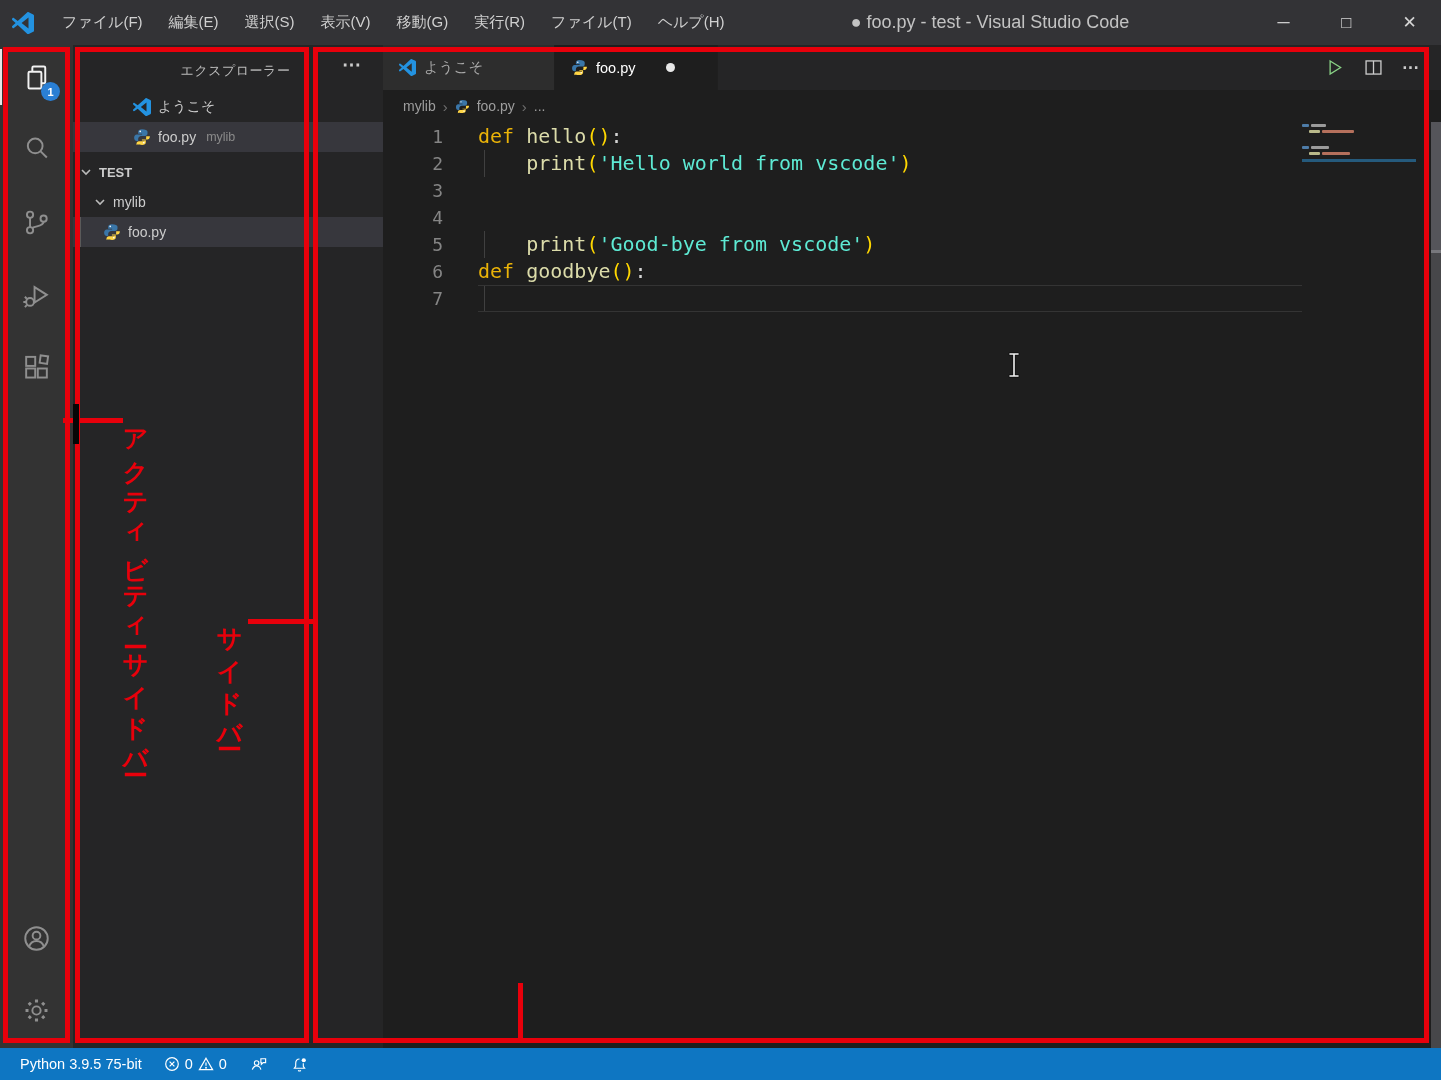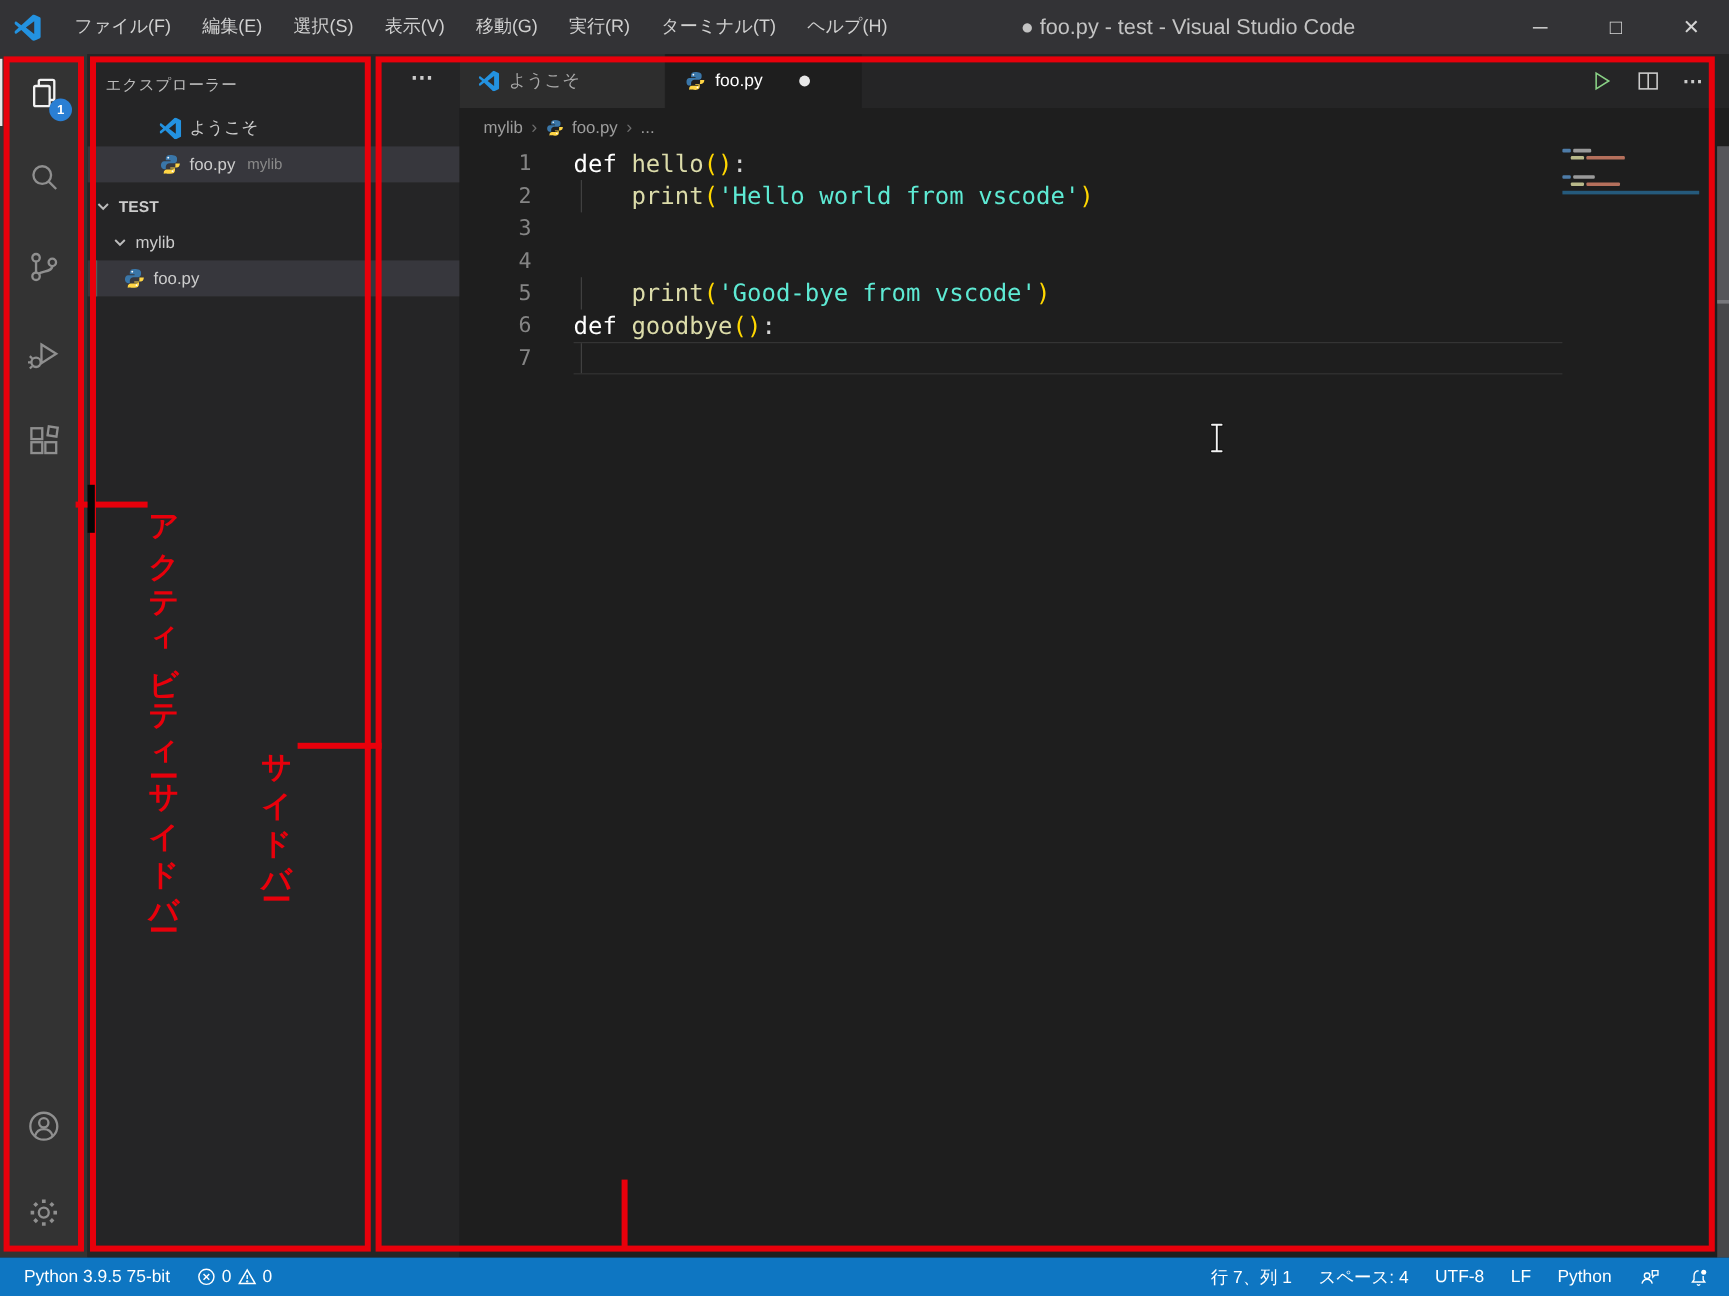--- a/index.html
+++ b/index.html
@@ -25,21 +25,21 @@
     display:flex; align-items:center; justify-content:center; }
   .ab-item svg { width:31px; height:31px; stroke:#8f8f8f; fill:none; stroke-width:1.5; }
   .ab-item.active svg { stroke:#f2f2f2; }
   .ab-item.active { border-left:2px solid #e7e7e7; }
   .ab-badge { position:absolute; right:13px; bottom:4px; min-width:19px; height:19px;
     border-radius:50%; background:#2a7fd4; color:#fff; font-size:11px; font-weight:bold;
     display:flex; align-items:center; justify-content:center; }
 
   
   .sidebar { position:absolute; left:73px; top:45px; width:310px; height:1003px;
-    background:#252526; color:#cccccc; }
+    background:#252526; color:#cccccc;text-align:center; }
   .sb-title { height:47px; padding:17px 0 0 15px; font-size:13px; color:#bbbbbb; letter-spacing:.5px; }
   .sb-more { position:absolute; right:20px; top:8px; font-size:19px; letter-spacing:2px;
     color:#cccccc; font-weight:bold; }
   .section-head { height:30px; display:flex; align-items:center; padding-left:6px;
     font-size:12px; font-weight:bold; color:#c5c5c5; }
   .chev { width:14px; height:14px; margin-right:6px; flex:0 0 auto; }
   .chev svg { width:14px; height:14px; stroke:#bbbbbb; fill:none; stroke-width:1.6; }
   .badge-pill { margin-left:auto; margin-right:82px; background:#4d4d55; color:#ffffff;
     font-size:12px; font-weight:normal; padding:3px 9px; border-radius:4px; }
   .oe-row { height:30px; display:flex; align-items:center; padding-left:35px; font-size:14px; }
@@ -77,21 +77,21 @@
 
   .code-wrap { position:absolute; left:0; top:77px; right:0; bottom:0; }
   .gutter { position:absolute; left:0; top:1px; width:60px; }
   .line-number { height:27px; line-height:27px; text-align:right; color:#858585;
     font-family:"DejaVu Sans Mono", monospace; font-size:18px; }
   .code-lines { position:absolute; left:95px; top:1px; right:139px; }
   .code-line { position:relative; height:27px; line-height:27px; white-space:pre;
     font-family:"DejaVu Sans Mono", monospace; font-size:20px; color:#d4d4d4; }
   .code-line.current { border-top:1px solid #343434; border-bottom:1px solid #343434; }
   .indent-guide { position:absolute; left:6px; top:0; bottom:0; width:1px; background:#404040; }
-  .tok-kw { color:#ffffff;text-align:center; } .tok-fn { color:#dcdcaa; } .tok-st { color:#5eead4; }
+  .tok-kw { color:#eab308;text-align:center; } .tok-fn { color:#dcdcaa; } .tok-st { color:#5eead4; }
   .tok-br { color:#ffd700; } .tok-tx { color:#d4d4d4; }
 
   .minimap { position:absolute; right:25px; top:79px; width:114px; height:48px; }
   .mm-seg { position:absolute; height:3px; border-radius:1px; }
   .mm-line { position:absolute; left:0; right:0; height:3px; background:#255a7c; }
   .scroll-strip { position:absolute; right:0; top:77px; width:10px; height:926px; background:#47474a; }
   .scroll-strip .top-seg { position:absolute; left:0; right:0; top:0; height:130px; background:#55555a; }
   .scroll-strip .seg-line { position:absolute; left:0; right:0; top:128px; height:3px; background:#77777c; }
 
   
@@ -122,21 +122,21 @@
     <svg class="vslogo" viewBox="0 0 100 100">
       <path fill="#2392e0" d="M96.5 10.8 75.9 0.9c-2.4-1.2-5.3-0.7-7.2 1.2L26.1 40.9 8.4 27.5c-1.7-1.3-4-1.2-5.5 0.3L1.1 29.6c-1.5 1.9-1.5 4.9 0 6.7L16.4 50 1.1 63.7c-1.5 1.8-1.5 4.8 0 6.7l1.8 1.8c1.5 1.5 3.8 1.6 5.5 0.3l17.7-13.4 42.6 39.8c1.9 1.9 4.8 2.4 7.2 1.2l20.6-9.9c2.1-1 3.5-3.2 3.5-5.5V16.3c0-2.3-1.4-4.5-3.5-5.5zM75 74.5 43.5 50 75 25.5z"></path>
     </svg>
     <div class="menubar">
         <span class="menu-item">ファイル(F)</span>
         <span class="menu-item">編集(E)</span>
         <span class="menu-item">選択(S)</span>
         <span class="menu-item">表示(V)</span>
         <span class="menu-item">移動(G)</span>
         <span class="menu-item">実行(R)</span>
-        <span class="menu-item">ターミナル(T)</span>
+        <span class="menu-item">ファイル(T)</span>
         <span class="menu-item">ヘルプ(H)</span>
       </div>
     <div class="window-title">● foo.py - test - Visual Studio Code</div>
     <div class="window-controls">
       <div class="wc">─</div>
       <div class="wc">□</div>
       <div class="wc">✕</div>
     </div>
   </div>
 
@@ -332,27 +332,20 @@
           <path d="M5.6 5.6l4.8 4.8M10.4 5.6l-4.8 4.8"></path>
         </svg>
       <span>0</span>
       <svg viewBox="0 0 16 16">
           <path d="M8 2.2 14.6 13.6H1.4z"></path>
           <line x1="8" y1="6.5" x2="8" y2="9.8"></line>
           <circle cx="8" cy="11.8" r="0.4"></circle>
         </svg>
       <span>0</span>
     </div>
-    <div class="sb-right" id="status-right">
-        <div class="sb-item">行 7、列 1</div>
-        <div class="sb-item">スペース: 4</div>
-        <div class="sb-item">UTF-8</div>
-        <div class="sb-item">LF</div>
-        <div class="sb-item">Python</div>
-      </div>
     <div class="sb-item">
       <svg viewBox="0 0 20 20" style="width:19px;height:19px">
           <circle cx="8" cy="8.5" r="2.4"></circle>
           <path d="M3.5 15.5c.6-2.6 2.3-3.9 4.5-3.9s3.9 1.3 4.5 3.9"></path>
           <path d="M12.5 4h5v4h-2.6L13 9.8V8h-.5z"></path>
         </svg>
     </div>
     <div class="sb-item" style="padding-right:16px">
       <svg viewBox="0 0 20 20" style="width:19px;height:19px">
           <path d="M10 4.2c-2.6 0-4 1.9-4 4.6v3.2L4.6 14h10.8L14 12v-3.2"></path>

